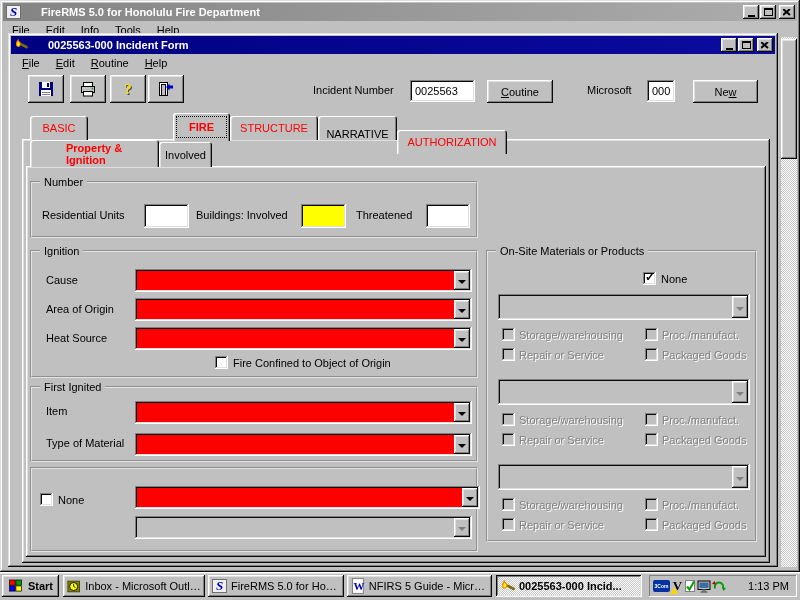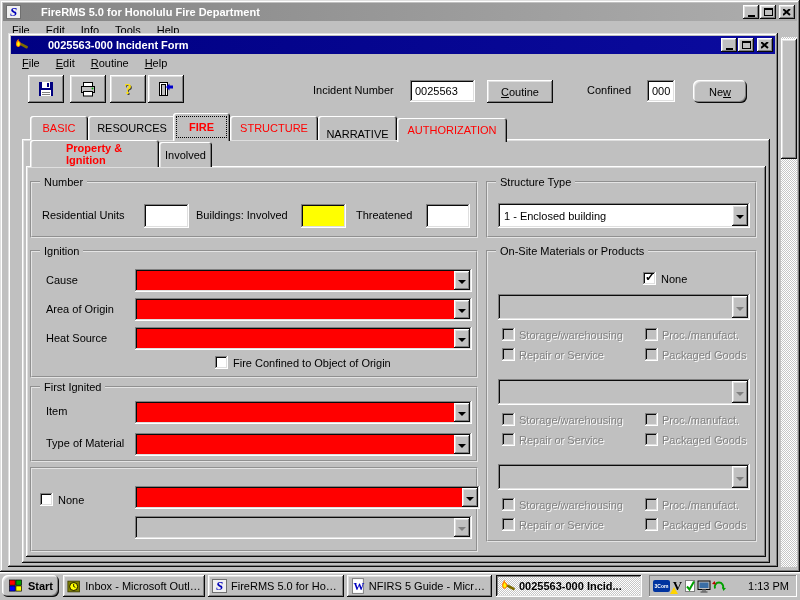--- a/index.html
+++ b/index.html
@@ -184,44 +184,41 @@
         <rect x="3.5" y="2.5" width="4" height="11" fill="#c0c0c0" stroke="#000"></rect>
         <polygon points="15,3.5 11.5,3.5 11.5,1.5 8,5 11.5,8.5 11.5,6.5 15,6.5" fill="#0000cc"></polygon>
       </svg>
     </div>
 
     <span class="lbl" style="left:305px; top:51px;">Incident Number</span>
     <div class="field" style="left:402px; top:47px; width:65px; height:22px;">0025563</div>
     <div class="btn" style="left:479px; top:47px; width:66px; height:23px;">
       <span><span></span><span class="accel">C</span><span>outine</span></span>
     </div>
-    <span class="lbl" style="left:579px; top:51px;">Confined</span>
+    <span class="lbl" style="left:579px; top:51px;">Microsoft</span>
     <div class="field" style="left:639px; top:47px; width:28px; height:22px;">000</div>
-    <div class="btn" style="left:685px; top:47px; width:54px; height:23px;border-radius:6px;">
+    <div class="btn" style="left:685px; top:47px; width:65px; height:23px;">
       <span><span>Ne</span><span class="accel">w</span><span></span></span>
     </div>
 
     <div class="panel" style="left:14px; top:106px; width:748px; height:424px;"></div>
 
     <div class="tab" style="left:22px; top:83px; width:58px; height:24px;">
         <span style="color: rgb(255, 0, 0);">BASIC</span>
       </div>
-    <div class="tab" style="left:80px; top:83px; width:88px; height:24px;">
-        <span style="color: rgb(0, 0, 0);">RESOURCES</span>
-      </div>
     <div class="tab sel focus" style="left:165px; top:80px; width:57px; height:28px;">
         <span style="color: rgb(255, 0, 0);">FIRE</span>
       </div>
     <div class="tab" style="left:222px; top:83px; width:88px; height:24px;">
         <span style="color: rgb(255, 0, 0);">STRUCTURE</span>
       </div>
     <div class="tab" style="left:310px; top:83px; width:79px; height:24px;align-items:flex-end;">
         <span style="color: rgb(0, 0, 0);">NARRATIVE</span>
       </div>
-    <div class="tab" style="left:389px; top:85px; width:110px; height:24px;">
+    <div class="tab" style="left:389px; top:97px; width:110px; height:24px;">
         <span style="color: rgb(255, 0, 0);">AUTHORIZATION</span>
       </div>
 
     <div class="panel" style="left:18px; top:133px; width:740px; height:391px;"></div>
 
     <div class="tab sel" style="left:22px; top:107px; width:129px; height:27px;padding-left:36px;">
         <span style="color: rgb(255, 0, 0);">Property &amp; Ignition</span>
       </div>
     <div class="tab" style="left:151px; top:109px; width:53px; height:25px;">
         <span style="color: rgb(0, 0, 0);">Involved</span>
@@ -230,29 +227,20 @@
     <div class="group" style="left:22px; top:148px; width:448px; height:57px;">
       <span class="legend">Number</span>
       <span class="lbl" style="left:10px; top:26px;">Residential Units</span>
       <div class="field" style="left:112px; top:21px; width:45px; height:24px;"></div>
       <span class="lbl" style="left:164px; top:26px;">Buildings: Involved</span>
       <div class="field yellow" style="left:269px; top:21px; width:45px; height:24px;"></div>
       <span class="lbl" style="left:324px; top:26px;">Threatened</span>
       <div class="field" style="left:394px; top:21px; width:44px; height:24px;"></div>
     </div>
 
-    <div class="group" style="left:478px; top:148px; width:271px; height:57px;">
-      <span class="legend">Structure Type</span>
-      <div class="combo" style="left:10px; top:20px; width:252px; height:25px;">
-        <span class="combo-text">1 - Enclosed building</span>
-        <span class="combo-btn">
-            <span class="arr"></span>
-          </span>
-      </div>
-    </div>
 
     <div class="group" style="left:22px; top:353px; width:448px; height:76px;">
       <span class="legend">First Ignited</span>
       <span class="lbl" style="left:14px; top:17px;">Item</span>
       <div class="combo red" style="left:103px; top:13px; width:337px; height:23px;">
         <span class="combo-btn">
             <span class="arr"></span>
           </span>
       </div>
       <span class="lbl" style="left:14px; top:49px;">Type of Material</span>
@@ -345,21 +333,21 @@
       <span class="cb disabled" style="left:157px; top:246px;"></span>
       <span class="lbl dis" style="left:174px; top:247px;">Proc./manufact.</span>
       <span class="cb disabled" style="left:14px; top:266px;"></span>
       <span class="lbl dis" style="left:31px; top:267px;">Repair or Service</span>
       <span class="cb disabled" style="left:157px; top:266px;"></span>
       <span class="lbl dis" style="left:174px; top:267px;">Packaged Goods</span>
     </div>
   </div>
 
   <div id="taskbar">
-    <div class="task-btn btn" style="left:2px; width:57px; position:absolute;border-radius:6px;">
+    <div class="task-btn btn" style="left:2px; width:57px; position:absolute;">
       <svg width="16" height="14" viewBox="0 0 16 14">
         <rect x="1.6" y="1" width="5.6" height="5.2" fill="#ff0000" stroke="#000" stroke-width="0.7"></rect>
         <rect x="7.9" y="1" width="5.6" height="5.2" fill="#00a000" stroke="#000" stroke-width="0.7"></rect>
         <rect x="1.6" y="6.9" width="5.6" height="5.2" fill="#0000ff" stroke="#000" stroke-width="0.7"></rect>
         <rect x="7.9" y="6.9" width="5.6" height="5.2" fill="#ffff00" stroke="#000" stroke-width="0.7"></rect>
       </svg>
       <span class="t-lbl" style="font-weight:bold;">Start</span>
     </div>
 
     <div class="task-btn btn" style="left:63px; width:142px;">

